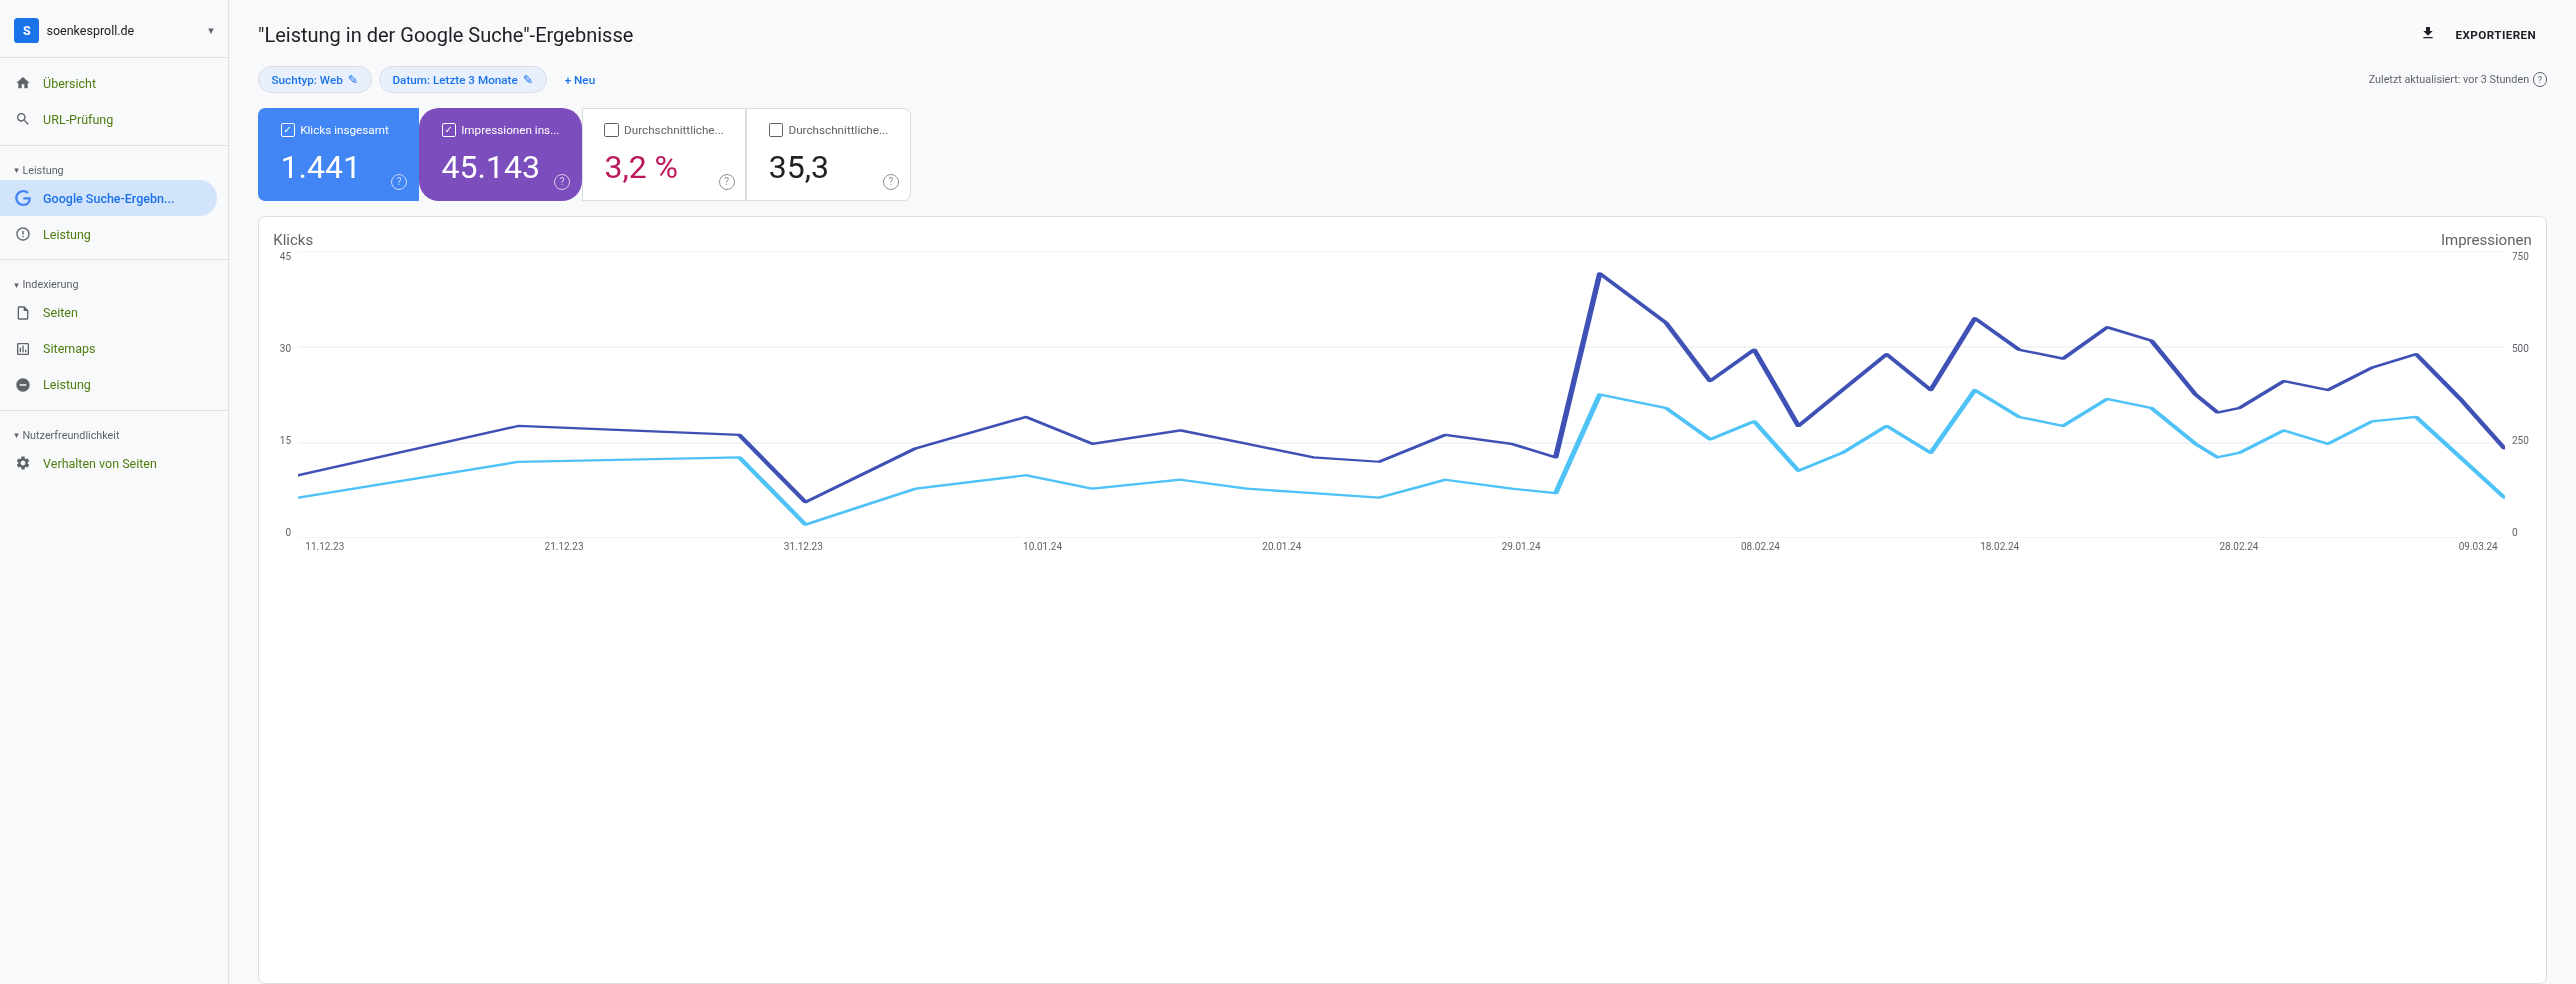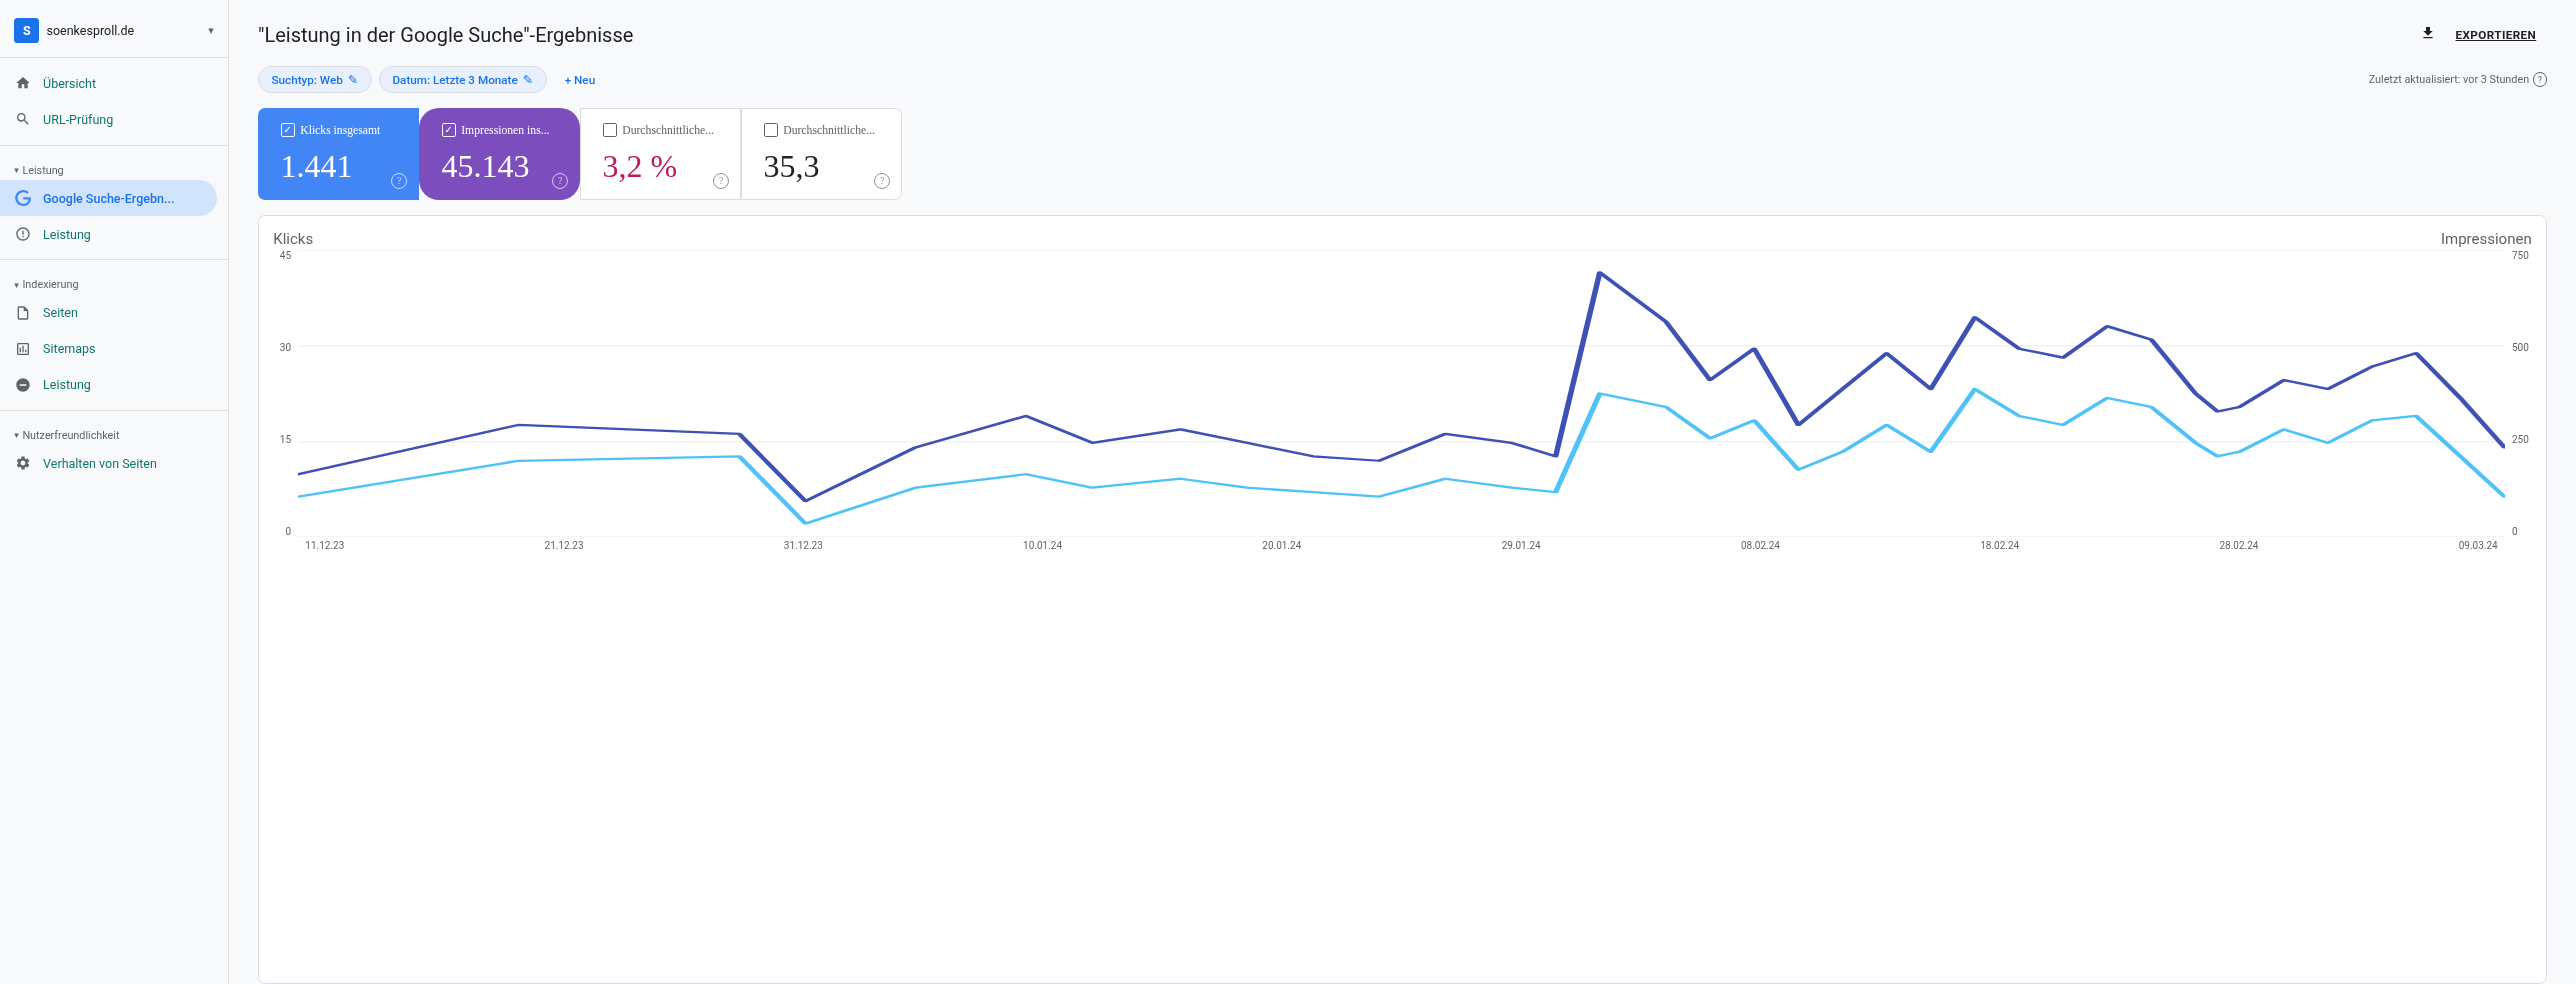--- a/index.html
+++ b/index.html
@@ -5,43 +5,43 @@
     * { box-sizing: border-box; margin: 0; padding: 0; }
     body { font-family: 'Google Sans', Roboto, Arial, sans-serif; background: #f8f9fa; color: #202124; font-size: 12.5px; display: flex; height: 100vh; overflow: hidden; }
 
     
     .sidebar { width: 229px; min-width: 229px; background: #f8f9fa; padding: 10.8px 0; display: flex; flex-direction: column; border-right: 0.9px solid #e0e0e0; height: 100vh; overflow-y: auto; }
     .sidebar-domain { display: flex; align-items: center; gap: 7.2px; padding: 7.2px 14.3px 14.3px 14.3px; border-bottom: 0.9px solid #e0e0e0; margin-bottom: 7.2px; cursor: pointer; }
     .domain-icon { width: 25px; height: 25px; background: #1a73e8; border-radius: 3.6px; display: flex; align-items: center; justify-content: center; color: white; font-weight: bold; font-size: 12.5px; flex-shrink: 0; }
     .domain-name { font-size: 12.5px; color: #202124; flex: 1; }
     .domain-chevron { color: #5f6368; font-size: 10.8px; }
 
-    .nav-item { display: flex; align-items: center; gap: 10.8px; padding: 9px 14.3px; cursor: pointer; border-radius: 0 21.5px 21.5px 0; margin-right: 10.8px; color: #0f766e; font-size: 12.5px; font-weight: 400; }
+    .nav-item { display: flex; align-items: center; gap: 10.8px; padding: 9px 14.3px; cursor: pointer; border-radius: 0 21.5px 21.5px 0; margin-right: 10.8px; color: #4d7c0f; font-size: 12.5px; font-weight: 400; }
     .nav-item.active { background: #d2e3fc; color: #1a73e8; font-weight: 500; }
     .nav-item .nav-icon { width: 18px; height: 18px; display: flex; align-items: center; justify-content: center; flex-shrink: 0; }
     .nav-section-label { padding: 10.8px 14.3px 3.6px 14.3px; font-size: 10.8px; color: #5f6368; display: flex; align-items: center; gap: 3.6px; }
     .nav-section-label .chevron { font-size: 9px; }
     .nav-divider { height: 0.9px; background: #e0e0e0; margin: 7.2px 0; }
 
     
     .main { flex: 1; display: flex; flex-direction: column; overflow: hidden; background: #f8f9fa; }
     .main-header { padding: 18px 29px 0 29px; display: flex; align-items: center; justify-content: space-between; }
     .page-title { font-size: 20px; font-weight: 400; color: #202124; }
-    .export-btn { display: flex; align-items: center; gap: 20px; font-size: 11.7px; font-weight: 700; color: #202124; letter-spacing: 0.4px; cursor: pointer; padding: 7.2px 10.8px; border-radius: 3.6px; text-decoration: underline; }
+    .export-btn { display: flex; align-items: center; gap: 20px; font-size: 11.7px; font-weight: 700; color: #202124; letter-spacing: 0.4px; cursor: pointer; padding: 7.2px 10.8px; border-radius: 3.6px; }
 
     .filter-bar { padding: 14.3px 29px; display: flex; align-items: center; gap: 7.2px; }
     .filter-chip { display: flex; align-items: center; gap: 5px; padding: 5.4px 12.5px; border: 0.9px solid #dadce0; border-radius: 18px; background: #e8f0fe; font-size: 11.7px; color: #1a73e8; cursor: pointer; font-weight: 500; }
     .filter-chip .edit-icon { font-size: 12.5px; color: #1a73e8; }
     .filter-chip-date { background: #e8f0fe; }
     .add-filter { display: flex; align-items: center; gap: 3.6px; padding: 5.4px 10.8px; border-radius: 18px; font-size: 11.7px; color: #1a73e8; cursor: pointer; font-weight: 500; }
     .last-updated { margin-left: auto; font-size: 10.8px; color: #5f6368; display: flex; align-items: center; gap: 3.6px; }
 
     
     .metrics-row { display: flex; padding: 0 29px 0 29px; gap: 0; }
-    .metric-card { border: 0.9px solid #dadce0; padding: 14.3px 21.5px; min-width: 161px; cursor: pointer; position: relative; font-family: Liberation Serif, serif; }
+    .metric-card { border: 0.9px solid #dadce0; padding: 14.3px 21.5px; min-width: 161px; cursor: pointer; position: relative; }
     .metric-card:first-child { border-radius: 7.2px 0 0 7.2px; background: #4285f4; color: white; border-color: transparent; }
     .metric-card:nth-child(2) { background: #7c4dbc; color: white; border-color: transparent; border-radius: 20px; }
     .metric-card:nth-child(3) { border-radius: 0; background: white; }
     .metric-card:last-child { border-radius: 0 7.2px 7.2px 0; background: white; }
     .metric-label { font-size: 11.7px; display: flex; align-items: center; gap: 5.4px; margin-bottom: 10.8px; }
     .metric-checkbox { width: 14.3px; height: 14.3px; border: 1.8px solid currentColor; border-radius: 1.8px; display: flex; align-items: center; justify-content: center; flex-shrink: 0; }
     .metric-checkbox.checked::after { content: '✓'; font-size: 10px; line-height: 1; }
     .metric-value { font-size: 32px; font-weight: 400; }
     .metric-card:first-child .metric-value { color: white; }
     .metric-card:nth-child(2) .metric-value { color: white; }

